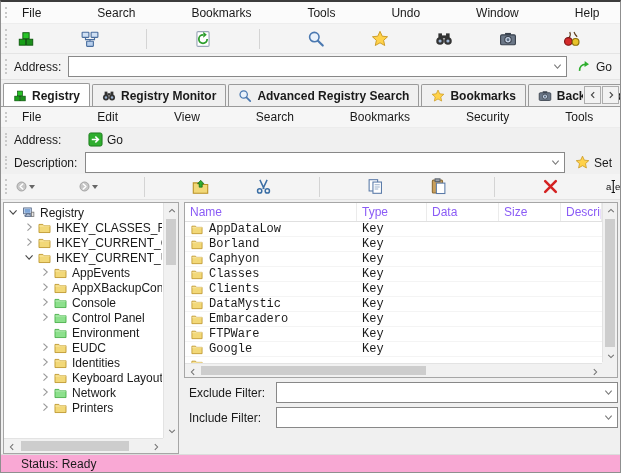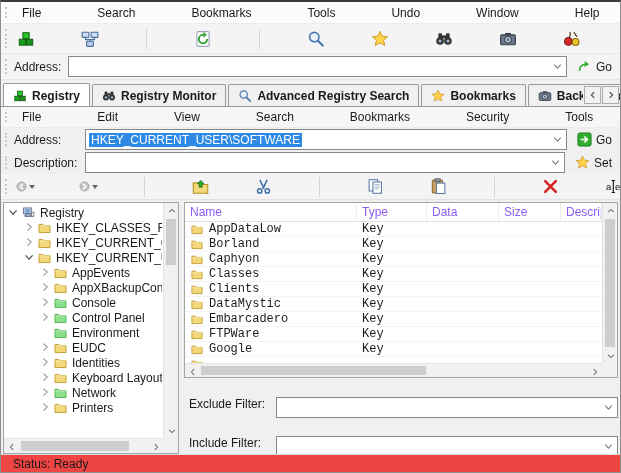--- a/index.html
+++ b/index.html
@@ -89,26 +89,26 @@
   .c0 { width:172px; } .c1 { width:70px; } .c2 { width:72px; } .c3 { width:62px; } .c4 { flex:1; min-width:0; }
   .tbody { position:absolute; left:0; top:19px; right:15px; bottom:14px; overflow:hidden;font-family:Liberation Mono, monospace; }
   .trrow { display:flex; height:15px; align-items:center; border-bottom:1px solid #f4f4f4; }
   .td { padding-left:5px; overflow:hidden; white-space:nowrap; flex:0 0 auto; display:flex; align-items:center; }
   .td .icn { width:14px; height:12px; margin-right:5px; flex:0 0 auto; }
   .table-wrap .sb-v { bottom:14px; }
   .table-wrap .sb-h { right:15px; height:14px; }
 
   
   .filters { margin-top:3px; flex:0 0 auto; }
-  .frow { height:23px; display:flex; align-items:flex-start; margin-bottom:2px;margin-top:16px; }
+  .frow { height:23px; display:flex; align-items:center; margin-bottom:2px; }
   .flabel { width:92px; padding-left:5px; flex:0 0 auto; }
 
   
-  .statusbar { height:18px; background:#ef4444; border-top:1px solid #dcdcdc; display:flex; align-items:center;
-               padding-left:12px; flex:0 0 auto; }
+  .statusbar { height:18px; background:#f9a8d4; border-top:1px solid #dcdcdc; display:flex; align-items:center;
+               padding-left:20px; flex:0 0 auto; }
 
   .icn { display:block; }
 </style>
 </head>
 <body>
 
 <div class="window">
 
 
   <div class="bar menubar" id="menubar-top">
@@ -316,28 +316,20 @@
       <span class="menu-item">Bookmarks</span>
       <span class="menu-item">Security</span>
       <span class="menu-item">Tools</span>
       <span class="menu-item">Undo</span>
       <span class="menu-item">Help</span>
     </div>
 
   <div class="bar row2">
     <span class="grip"></span>
     <span class="addr-label">Address:</span>
-    <div class="combo">
-      <span class="combo-text"><span class="selhl">HKEY_CURRENT_USER\SOFTWARE</span></span>
-      <span class="combo-arrow">
-          <svg viewBox="0 0 10 10">
-            <path d="M1.5 3l3.5 4 3.5-4" fill="none" stroke="#777" stroke-width="1.2"></path>
-          </svg>
-        </span>
-    </div>
     <div class="go-area">
       <span id="gobox-slot">
           <svg class="icn" width="15" height="15" viewBox="0 0 16 16">
             <rect x="1" y="1" width="14" height="14" rx="2" fill="#2fae2f" stroke="#1d7a1d"></rect>
             <path d="M4 8h6.4M7.8 4.8L11 8l-3.2 3.2" stroke="#fff" stroke-width="1.8" fill="none"></path>
           </svg>
         </span>
       <span>Go</span>
     </div>
   </div>

